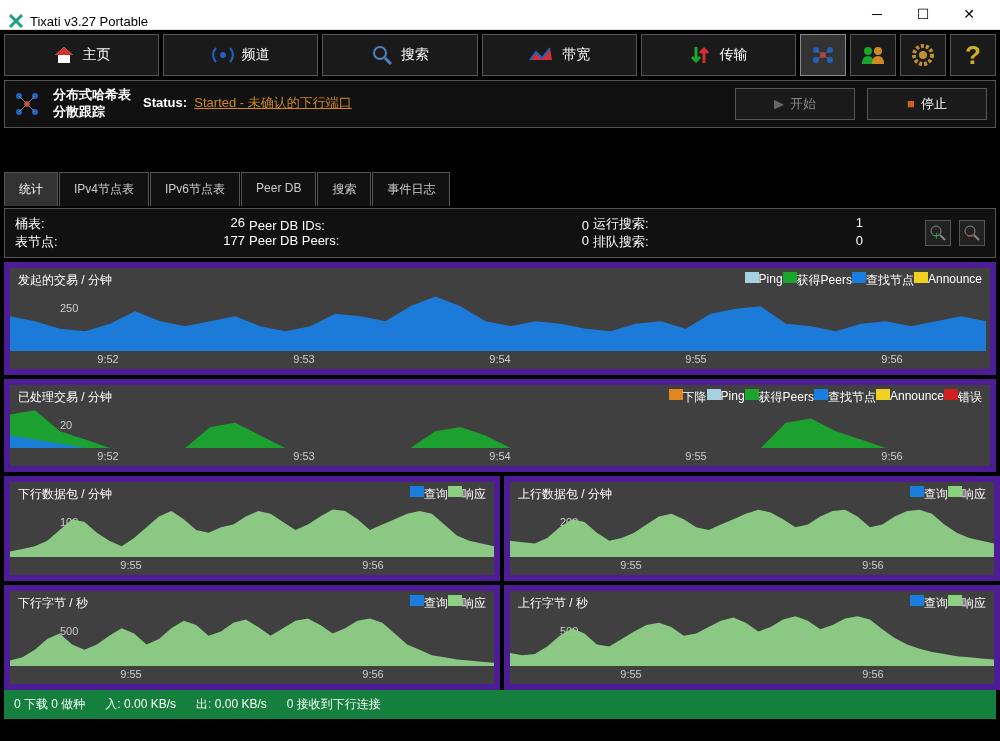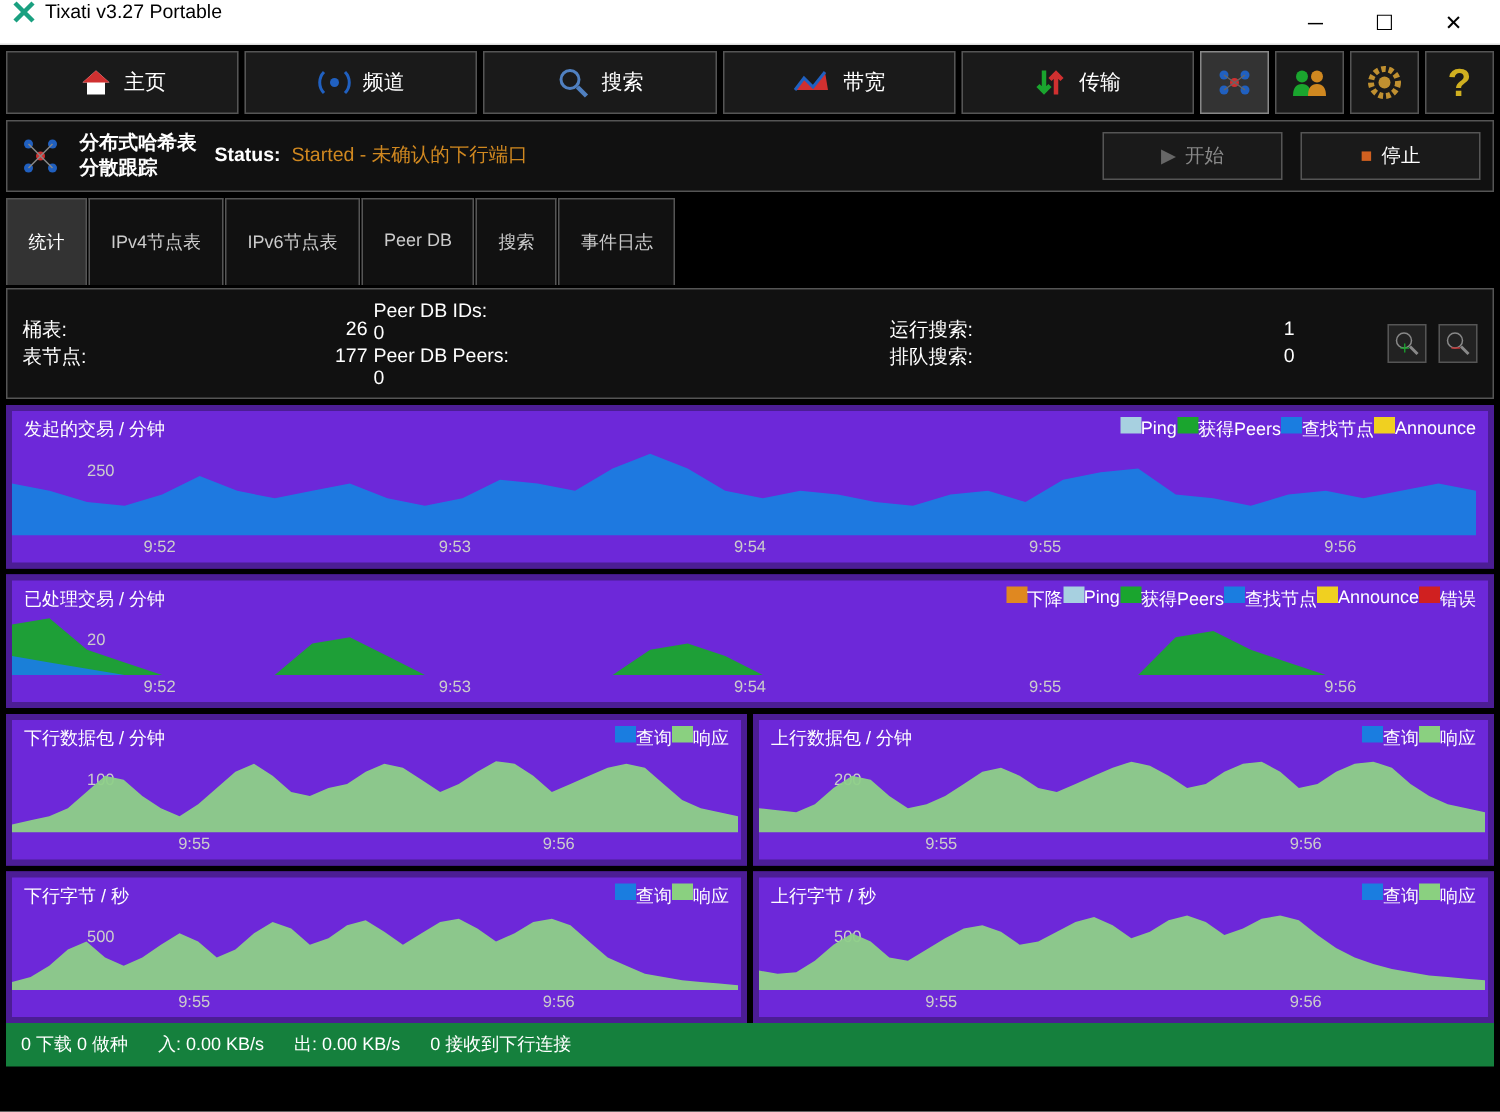--- a/index.html
+++ b/index.html
@@ -1,46 +1,46 @@
 <!DOCTYPE html>
 <html><head>
 <meta charset="utf-8">
 <style>
 * { box-sizing: border-box; margin: 0; padding: 0; }
 body { font-family: "Microsoft YaHei", Arial, sans-serif; font-size: 12px; background: #fff; width: 1000px; height: 741px; overflow: hidden; }
-.titlebar { height: 30px; background: #fff; display: flex; align-items: flex-start; padding: 0 8px; border-bottom: 1px solid #ddd; }
+.titlebar { height: 30px; background: #fff; display: flex; align-items: flex-end; padding: 0 8px; border-bottom: 1px solid #ddd; }
 .titlebar .logo { width: 16px; height: 16px; margin-right: 6px; }
 .titlebar .title { flex: 1; font-size: 13px; }
 .titlebar .winbtn { width: 46px; height: 30px; display: flex; align-items: center; justify-content: center; font-size: 14px; }
 .app { background: #000; color: #ddd; height: 711px; padding: 4px; }
 .toolbar { display: flex; gap: 4px; height: 42px; margin-bottom: 4px; }
 .toolbar .tbtn { flex: 1; background: #1a1a1a; border: 1px solid #555; display: flex; align-items: center; justify-content: center; gap: 8px; font-size: 14px; color: #fff; }
 .toolbar .tbtn.small { flex: 0 0 46px; }
 .toolbar .tbtn.active { background: #333; border-color: #888; }
 .dhtbox { display: flex; border: 1px solid #555; background: #111; padding: 6px 8px; margin-bottom: 4px; align-items: center; gap: 12px; }
 .dhtbox .icon { width: 28px; height: 28px; }
 .dhtbox .labels { font-weight: bold; color: #fff; font-size: 13px; line-height: 1.3; }
 .dhtbox .status { font-size: 13px; line-height: 1.3; }
 .dhtbox .status .slabel { color: #fff; font-weight: bold; }
-.dhtbox .status .sval { color: #d08820; }
+.dhtbox .status .sval { color: #d08820; text-decoration: underline; }
 .dhtbox .status .nid { color: #ccc; }
 .dhtbox .spacer { flex: 1; }
 .dhtbox .actbtn { width: 120px; height: 32px; border: 1px solid #555; background: #1a1a1a; display: flex; align-items: center; justify-content: center; gap: 6px; color: #888; font-size: 13px; }
 .dhtbox .actbtn.stop { color: #fff; }
 .tabs { display: flex; margin-bottom: 2px; }
-.tabs .tab { padding: 20px 14px; background: #111; border: 1px solid #555; border-bottom: none; font-size: 12px; color: #ccc; margin-right: 1px; }
+.tabs .tab { padding: 8px 14px; background: #111; border: 1px solid #555; border-bottom: none; font-size: 12px; color: #ccc; margin-right: 1px; margin-top: 40px; }
 .tabs .tab.active { background: #333; color: #fff; }
 .statsrow { display: flex; border: 1px solid #555; background: #111; padding: 6px 10px; font-size: 13px; color: #fff; align-items: center; gap: 4px; }
 .statsrow .col { display: flex; justify-content: space-between; }
 .statsrow .c1 { width: 230px; }
-.statsrow .c2 { width: 340px; flex-direction: column; }
+.statsrow .c2 { width: 340px; }
 .statsrow .c3 { width: 270px; }
 .statsrow .zoombtn { width: 26px; height: 26px; border: 1px solid #555; background: #222; display: flex; align-items: center; justify-content: center; margin-left: 4px; }
 .charts { display: flex; flex-direction: column; gap: 4px; margin-top: 4px; }
-.chartbox { border: 4px solid #4c1d95; background: #6d28d9; position: relative; }
+.chartbox { border: 6px solid #4c1d95; background: #404040; position: relative; }
 .chartbox .hdr { display: flex; padding: 4px 8px 0; font-size: 12px; color: #fff; align-items: center; }
 .chartbox .hdr .ctitle { flex: 1; }
 .chartbox .hdr .legend { display: flex; gap: 0; }
 .chartbox .hdr .legend .sq { width: 14px; height: 11px; display: inline-block; }
 .chartbox .plot { position: relative; }
 .chartbox .xlabels { display: flex; justify-content: space-around; font-size: 11px; color: #ccc; padding: 2px 0 4px; }
 .chartbox .ylabel { position: absolute; left: 6px; top: 34px; font-size: 11px; color: #ccc; margin-left: 44px; }
 .row2 { display: flex; gap: 4px; }
 .row2 .chartbox { flex: 1; }
 .statusbar { display: flex; gap: 20px; padding: 6px 10px; font-size: 12px; color: #fff; background: #15803d; }

